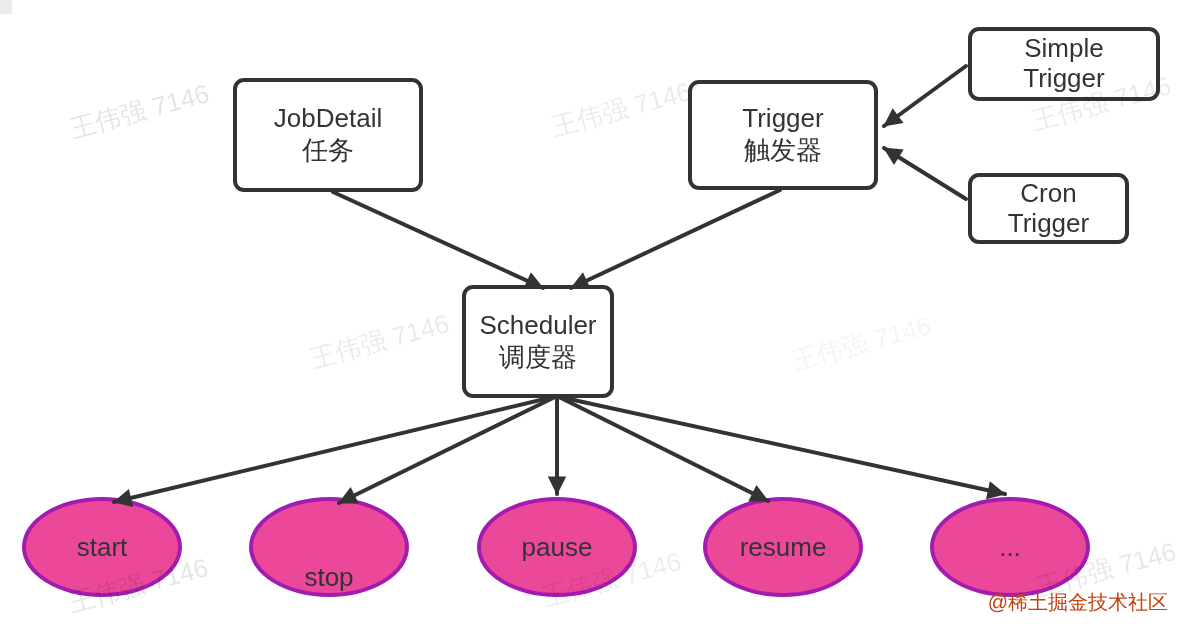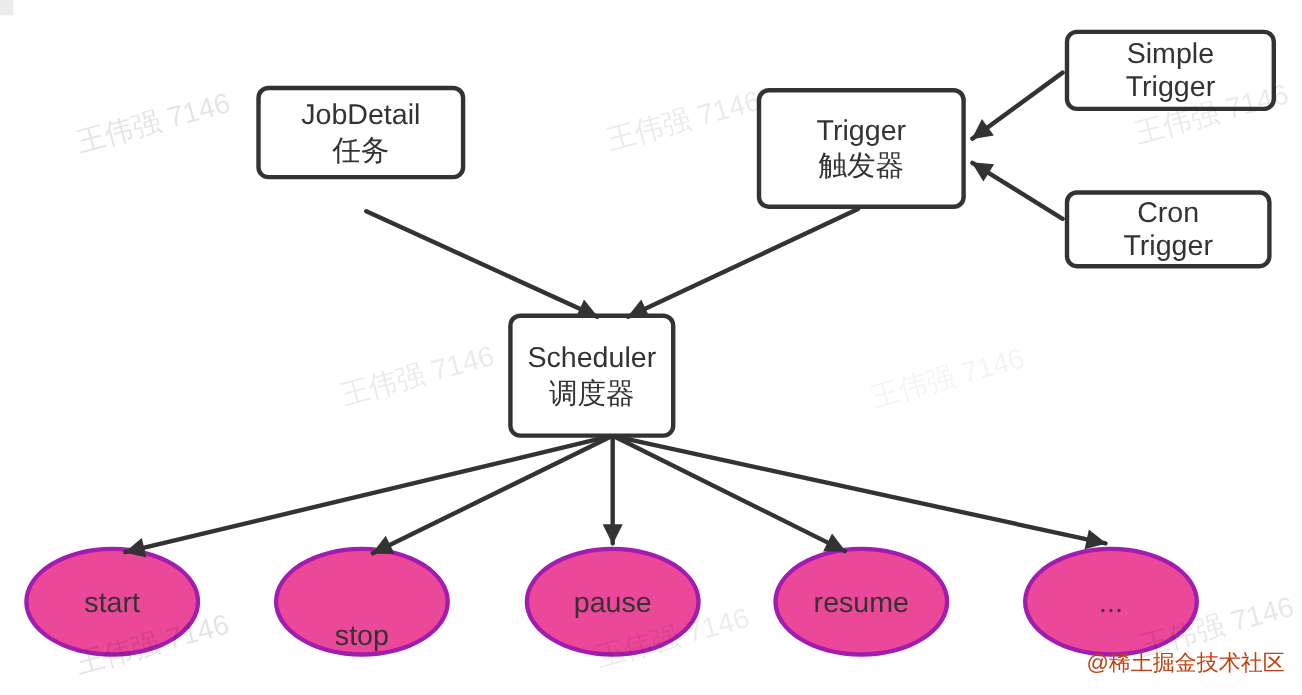--- a/index.html
+++ b/index.html
@@ -64,36 +64,36 @@
     background:#ececec;z-index:1;
   }
 </style>
 </head>
 <body>
 
 <div id="stage">
 
   <div class="corner"></div>
 
-  <div class="nbox" style="left:233px;top:78px;width:190px;height:85px;">
+  <div class="nbox" style="left:233px;top:78px;width:190px;height:114px;">
     <div class="ln">JobDetail</div>
     <div class="ln">任务</div>
   </div>
 
   <div class="nbox" style="left:688px;top:80px;width:190px;height:110px;">
     <div class="ln">Trigger</div>
     <div class="ln">触发器</div>
   </div>
 
   <div class="nbox" style="left:968px;top:27px;width:192px;height:74px;font-size:26px;line-height:1.14;">
     <div class="ln">Simple</div>
     <div class="ln">Trigger</div>
   </div>
 
-  <div class="nbox" style="left:968px;top:173px;width:188px;height:71px;font-size:26px;line-height:1.14;">
+  <div class="nbox" style="left:968px;top:173px;width:161px;height:71px;font-size:26px;line-height:1.14;">
     <div class="ln">Cron</div>
     <div class="ln">Trigger</div>
   </div>
 
   <div class="nbox" style="left:462px;top:285px;width:152px;height:113px;">
     <div class="ln">Scheduler</div>
     <div class="ln">调度器</div>
   </div>
 
   <div class="nell" style="left:22px;top:497px;">

